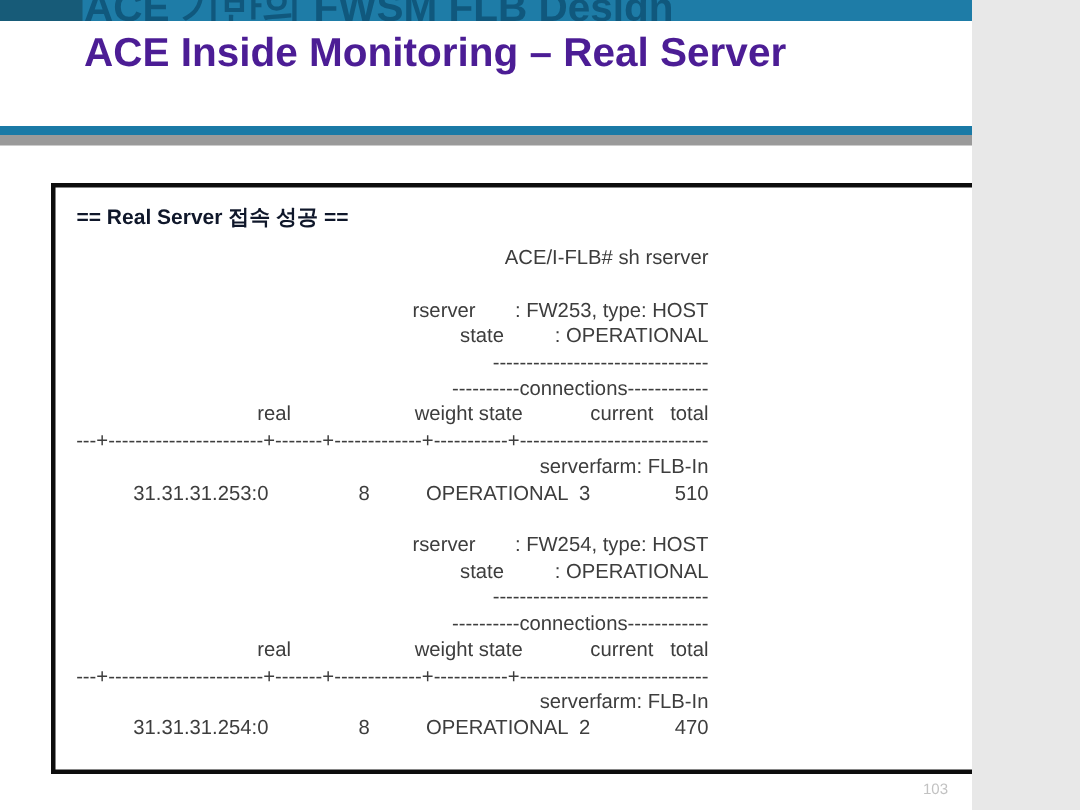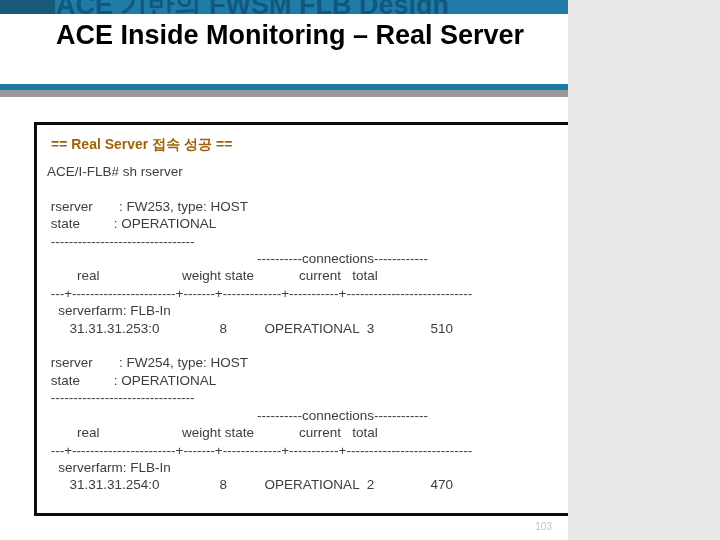--- a/index.html
+++ b/index.html
@@ -1,18 +1,18 @@
 <!DOCTYPE html>
 <html><head>
 <meta charset="utf-8">
 <style>
   html,body{margin:0;padding:0;background:#e8e8e8;}
   .slide{
     position:relative;
-    width:568px;height:540px;
+    width:648px;height:540px;
     background:#ffffff;
     overflow:hidden;
     font-family:"Liberation Sans", sans-serif;
   }
   
   .top-band{
     position:absolute;left:0;top:0;width:720px;height:14px;
     background:#1e7ca7;overflow:hidden;
   }
   .top-band .left-block{
@@ -21,48 +21,48 @@
   }
   .top-band .cut-title{
     position:absolute;left:56px;top:-13px;
     font-size:27px;font-weight:bold;color:#10587d;
     white-space:nowrap;letter-spacing:0px;
   }
   
   .slide-title{
     position:absolute;left:56px;top:19px;width:640px;
     font-size:27px;line-height:32px;font-weight:bold;
-    color:#000000;
+    color:#4c1d95;
   }
   
   .rule-teal{
     position:absolute;left:0;top:84px;width:720px;height:6px;
     background:#1a7aa6;
   }
   .rule-gray{
     position:absolute;left:0;top:90px;width:720px;height:7px;
     background:#9a9a9a;
   }
   
   .console-box{
     position:absolute;left:34px;top:122px;width:667px;height:394px;
     border:3px solid #0d0d0d;box-sizing:border-box;
     background:#ffffff;
   }
   .console-heading{
     position:absolute;left:14px;top:11px;
-    font-size:14px;font-weight:bold;color:#a16207;
+    font-size:14px;font-weight:bold;color:#0f172a;
     white-space:nowrap;
   }
   .console-pre{
     position:absolute;left:10px;top:38px;
     margin:0;
     font-family:"Liberation Sans", sans-serif;
     font-size:13.5px;line-height:17.4px;
-    color:#3d3d3d;white-space:pre;
+    color:#3d3d3d;white-space:pre;text-align:right;
   }
   .page-number{
     position:absolute;right:16px;top:521px;
     font-size:10px;color:#c2c2c2;
   }
 </style>
 </head>
 <body>
 
 <div class="slide">

